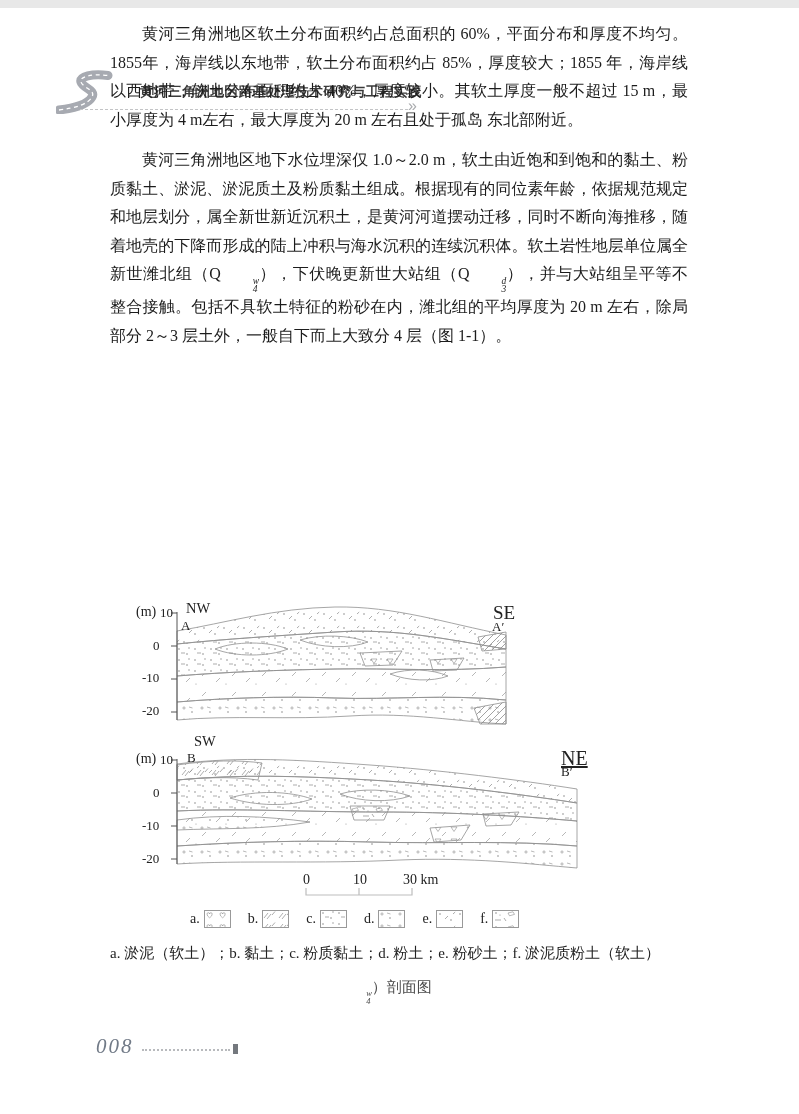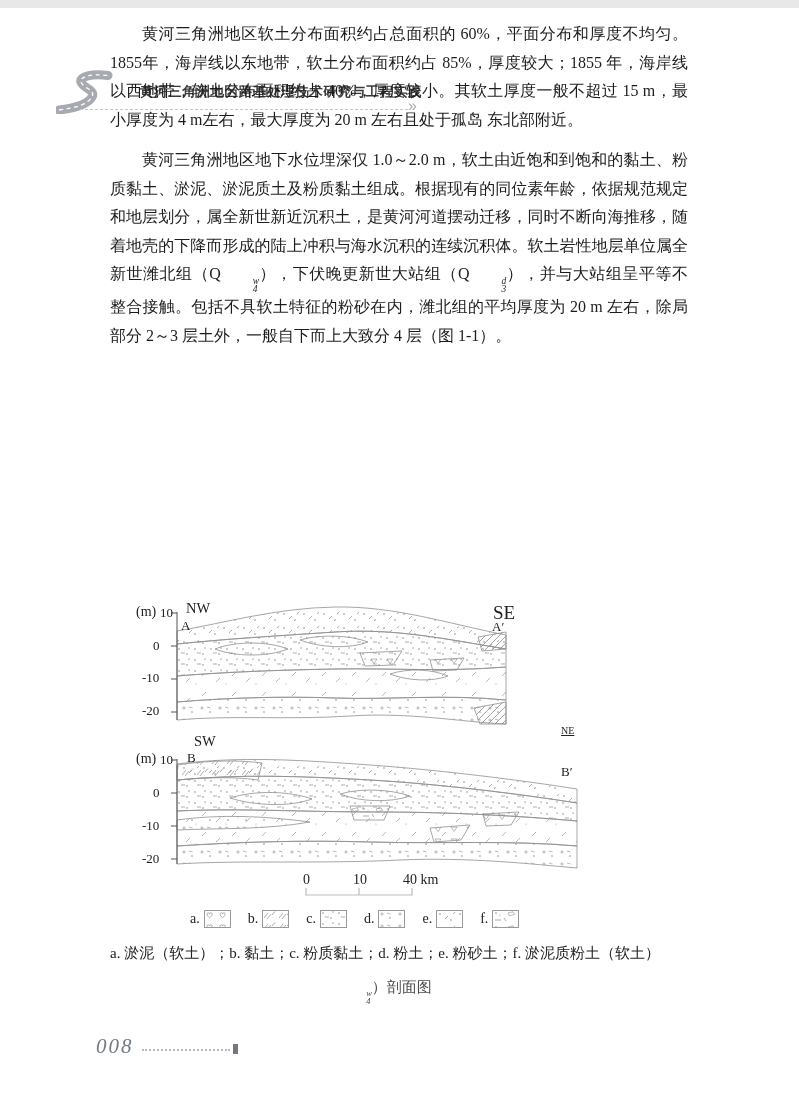--- a/index.html
+++ b/index.html
@@ -157,26 +157,26 @@
   <span class="fig-label" style="left:493px;top:594px;font-size:19px;">SE</span>
   <span class="fig-label" style="left:492px;top:611px;font-size:13px;">A′</span>
 
   <span class="fig-label" style="left:194px;top:725px;font-size:14.5px;">SW</span>
   <span class="fig-label" style="left:187px;top:742px;font-size:13px;">B</span>
   <span class="fig-label" style="left:136px;top:743px;">(m)</span>
   <span class="fig-tick" style="left:160px;top:744px;">10</span>
   <span class="fig-tick" style="left:153px;top:777px;">0</span>
   <span class="fig-tick" style="left:142px;top:810px;">-10</span>
   <span class="fig-tick" style="left:142px;top:843px;">-20</span>
-  <span class="fig-label" style="left:561px;top:717px;font-size:10px;text-decoration:underline;">NE</span>
+  <span class="fig-label" style="left:561px;top:739px;font-size:20px;text-decoration:underline;">NE</span>
   <span class="fig-label" style="left:561px;top:756px;font-size:13px;">B′</span>
 
   <span class="fig-label" style="left:303px;top:864px;">0</span>
   <span class="fig-label" style="left:353px;top:864px;">10</span>
-  <span class="fig-label" style="left:403px;top:864px;">40 km</span>
+  <span class="fig-label" style="left:403px;top:864px;">30 km</span>
 
   <div class="legend-row">
     <div class="legend-item">
       <span class="legend-key">a.</span>
       <svg width="27" height="18">
           <rect x="0.5" y="0.5" width="26" height="17" fill="url(#pA)" stroke="#999"></rect>
         </svg>
     </div>
     <div class="legend-item">
       <span class="legend-key">b.</span>

